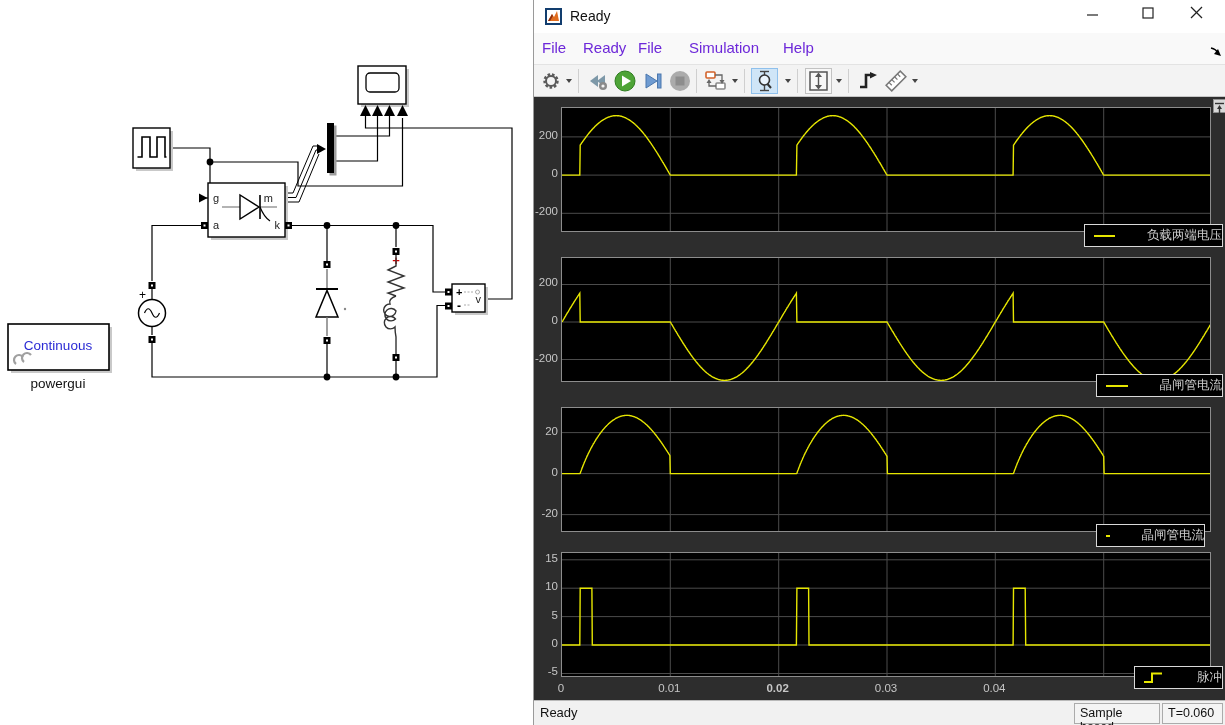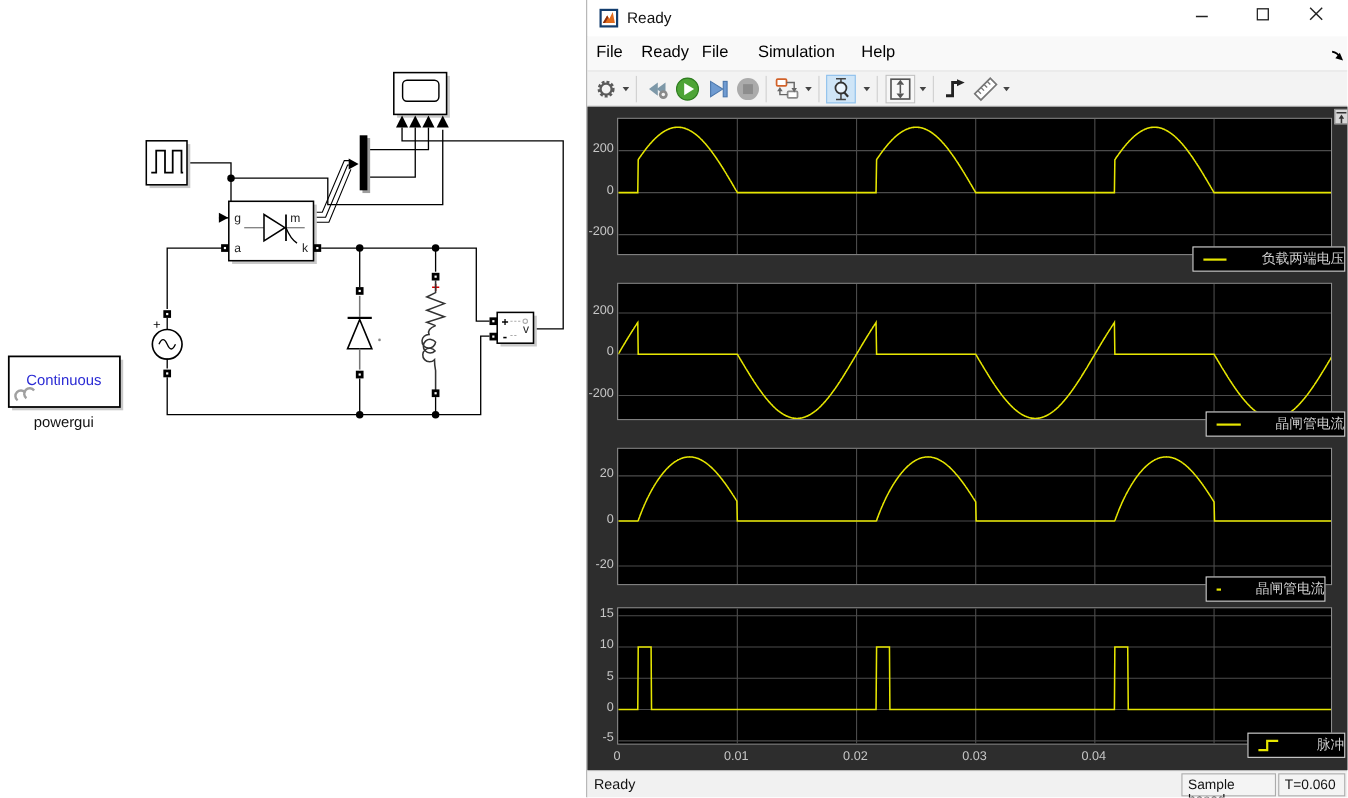--- a/index.html
+++ b/index.html
@@ -13,21 +13,21 @@
   
   #scope-window { position:absolute; left:533px; top:0; width:692px; height:725px; background:#fff; border-left:1px solid #9a9a9a; }
   #titlebar { position:absolute; left:0; top:0; width:100%; height:33px; background:#fff; }
   #title-icon { position:absolute; left:11px; top:8px; width:17px; height:17px; border:2px solid #123d6e; background:#fff; }
   #title-icon svg { display:block; }
   #title-text { position:absolute; left:36px; top:8px; font-size:14px; color:#111; }
   .winbtn { position:absolute; top:0; width:45px; height:30px; text-align:center; line-height:30px; color:#222; font-size:13px; }
   #btn-min { right:110px; } #btn-max { right:55px; } #btn-close { right:6px; }
 
   #menubar { position:absolute; left:0; top:33px; width:100%; height:31px; background:#f9f9f9; }
-  .menu-item { position:absolute; top:6px; font-size:15px; color:#000000; }
+  .menu-item { position:absolute; top:6px; font-size:15px; color:#6d28d9; }
   #menu-overflow { position:absolute; right:3px; top:10px; }
 
   #toolbar { position:absolute; left:0; top:64px; width:100%; height:33px; background:#f3f3f3; border-top:1px solid #e3e3e3; border-bottom:1px solid #c6c6c6; }
   .tbtn { position:absolute; top:4px; width:24px; height:24px; }
   .tbtn svg { display:block; }
   .tb-sep { position:absolute; top:4px; width:1px; height:24px; background:#cfcfcf; }
   .dd-arrow { position:absolute; top:14px; width:0; height:0; border-left:3.5px solid transparent; border-right:3.5px solid transparent; border-top:4px solid #444; }
   .tbtn.active { background:#cfe5f7; border:1px solid #8fc0ec; width:27px; height:26px; top:3px; }
   .tbtn.framed { border:1px solid #c2c2c2; background:#f7f7f7; width:27px; height:26px; top:3px; }
 
@@ -425,21 +425,21 @@
       <div class="ytick" style="top: 327.59px;">20</div>
       <div class="ytick" style="top: 368.574px;">0</div>
       <div class="ytick" style="top: 409.557px;">-20</div>
       <div class="ytick" style="top: 454.818px;">15</div>
       <div class="ytick" style="top: 483.227px;">10</div>
       <div class="ytick" style="top: 511.636px;">5</div>
       <div class="ytick" style="top: 540.045px;">0</div>
       <div class="ytick" style="top: 568.455px;">-5</div>
       <div class="xtick" style="left: 7px; top: 585px;">0</div>
       <div class="xtick" style="left: 115.333px; top: 585px;">0.01</div>
-      <div class="xtick" style="left: 223.667px; top: 585px;">0.02</div>
+      <div class="xtick" style="left: 223.667px; top: 585px; font-weight: bold;">0.02</div>
       <div class="xtick" style="left: 332px; top: 585px;">0.03</div>
       <div class="xtick" style="left: 440.333px; top: 585px;">0.04</div>
       <div class="xtick" style="left: 548.667px; top: 616px;">0.05</div>
     </div>
 
   <div id="statusbar">
     <span id="status-left">Ready</span>
     <span class="status-cell" id="cell-0">Sample based</span>
     <span class="status-cell" id="cell-1">T=0.060</span>
   </div>

